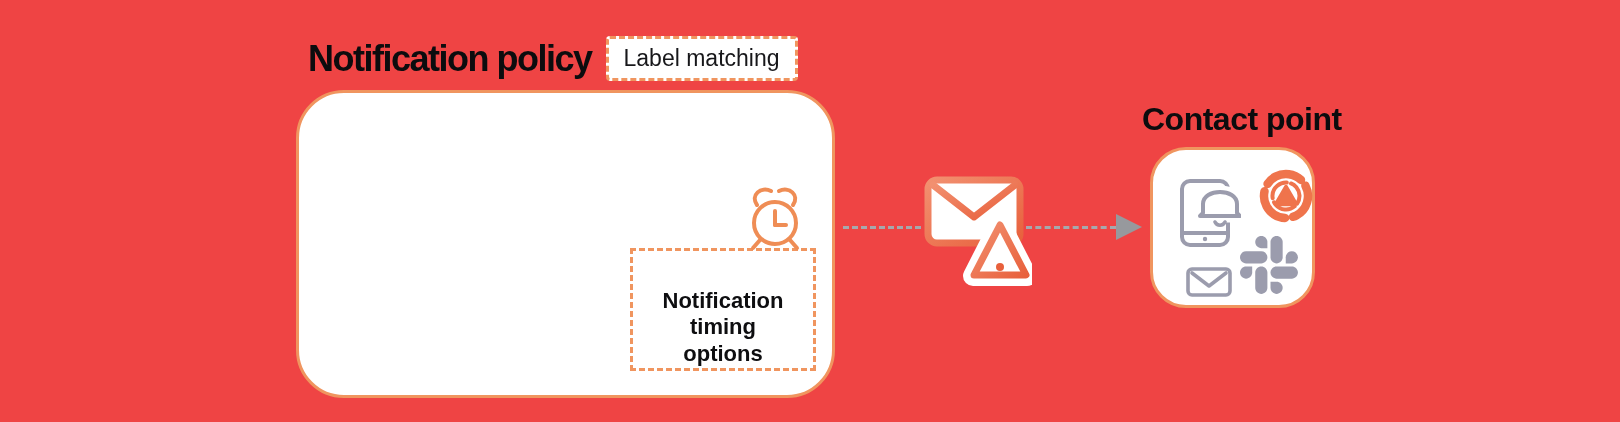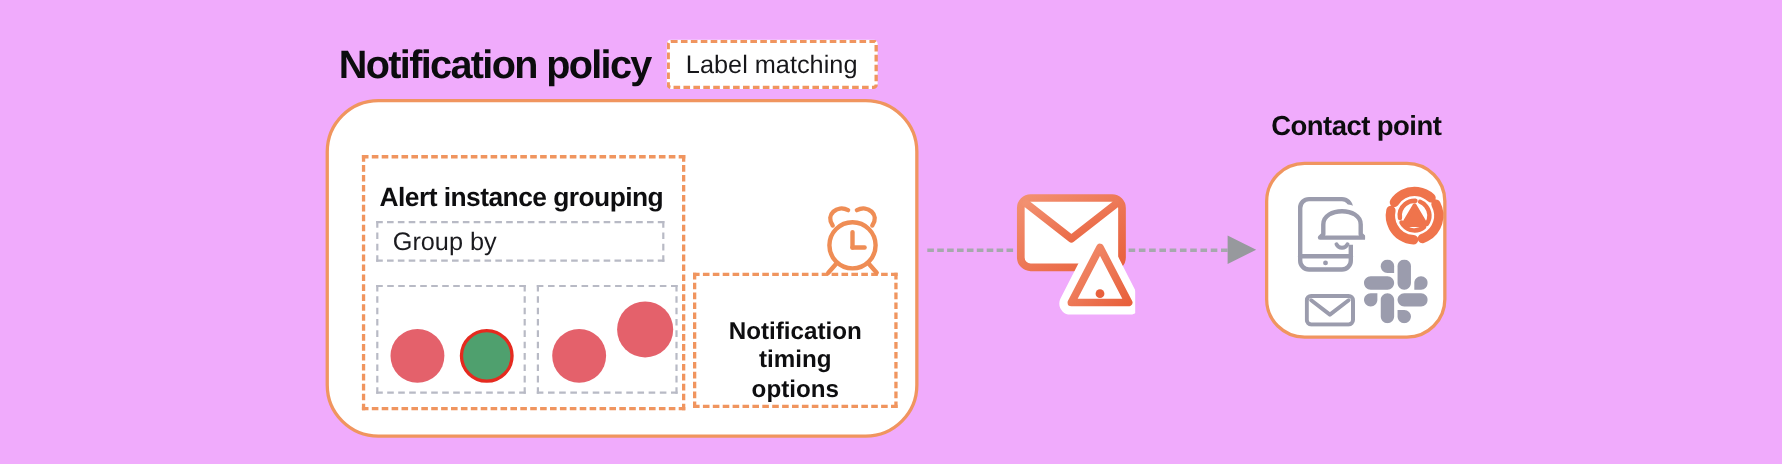--- a/index.html
+++ b/index.html
@@ -3,21 +3,21 @@
 <meta charset="utf-8">
 <style>
   * { margin: 0; padding: 0; box-sizing: border-box; }
   html, body { background: #ffffff; }
   body { font-family: "Liberation Sans", "DejaVu Sans", sans-serif; color: #111; }
 
   .canvas {
     position: relative;
     width: 1620px;
     height: 422px;
-    background: #f0abfc;
+    background: #ef4444;
     overflow: hidden;
   }
 
   
   .header {
     position: absolute;
     left: 308px; top: 36px;
     display: flex;
     align-items: center;
     gap: 14px;
@@ -151,21 +151,21 @@
     width: 110px; height: 115px;
     z-index: 2;
   }
 
   
   .contact-title {
     position: absolute;
     left: 1142px; top: 101px;
     width: 182px;
     text-align: center;
-    font-size: 25px;
+    font-size: 32px;
     font-weight: bold;
     letter-spacing: -0.5px;
     color: #0c0c0e;
     white-space: nowrap;
   }
   .contact-box {
     position: absolute;
     left: 1150px; top: 147px;
     width: 165px; height: 161px;
     border: 3px solid var(--orange, #F0955F);
@@ -190,37 +190,20 @@
 
   <div class="header">
     <div class="page-title">Notification policy</div>
     <div class="badge">
       <span>Label matching</span>
     </div>
   </div>
 
   <div class="policy-box">
 
-    <div class="grouping-box">
-      <div class="grouping-title">Alert instance grouping</div>
-
-      <div class="groupby-box">
-        <span class="groupby-label">Group by</span>
-      </div>
-
-      <div class="alert-group alert-group-1">
-        <span class="dot g1-red"></span>
-        <span class="dot green g1-green"></span>
-      </div>
-
-      <div class="alert-group alert-group-2">
-        <span class="dot g2-red-a"></span>
-        <span class="dot g2-red-b"></span>
-      </div>
-    </div>
 
     <div class="timing-box">
       <div class="timing-label">Notification timing options</div>
     </div>
 
     <svg class="clock-icon" viewBox="0 0 64 68">
       <circle class="halo" cx="32" cy="38" r="23"></circle>
       <path class="st-orange" d="M14,20 C7,10 18,1 28,6"></path>
       <path class="st-orange" d="M50,20 C57,10 46,1 36,6"></path>
       <circle cx="32" cy="38" r="21" fill="#ffffff" stroke="var(--orange-icon, #EF8D55)" stroke-width="4"></circle>

